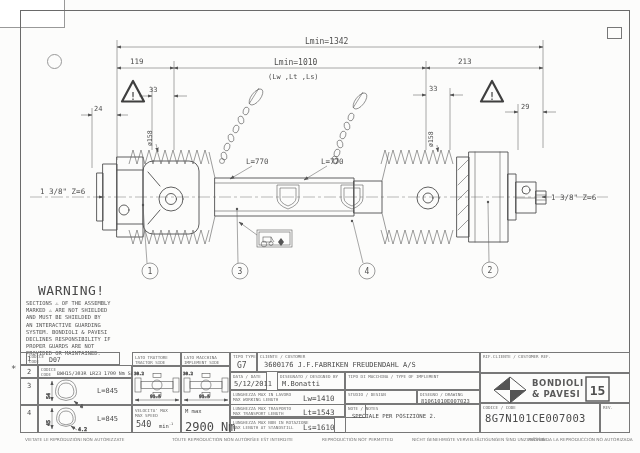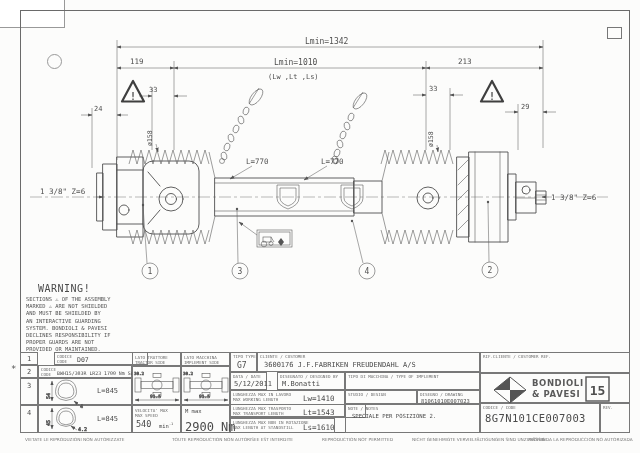--- a/index.html
+++ b/index.html
@@ -15,21 +15,21 @@
   .ln{fill:none;stroke:#4f4f4f;stroke-width:0.9;stroke-linejoin:round;stroke-linecap:round;}
   .lt{fill:none;stroke:#5a5a5a;stroke-width:0.6;}
   .dim{fill:none;stroke:#5f5f5f;stroke-width:0.55;}
   .cl{fill:none;stroke:#8c8c8c;stroke-width:0.6;stroke-dasharray:12 3 3 3;}
   .dt{fill:#4f4f4f;font-family:"DejaVu Sans Mono",monospace;}
   .fillg{fill:#555;stroke:none;}
   .cell{position:absolute;border:0.6px solid #787878;box-sizing:border-box;}
   .h{position:absolute;font-size:4.2px;line-height:1.25;color:#6b6b6b;white-space:nowrap;}
   .v{position:absolute;white-space:nowrap;}
   .warning{position:absolute;left:26px;top:283px;width:118px;}
-  .wtitle{font-size:10px;letter-spacing:0.5px;margin-bottom:2px;color:#4a4a4a;padding-left:12px;}
+  .wtitle{font-size:13px;letter-spacing:0.5px;margin-bottom:2px;color:#4a4a4a;padding-left:12px;}
   .wline{font-size:5.4px;line-height:7.2px;white-space:nowrap;color:#555;
          font-family:"DejaVu Sans Mono","DejaVu Sans",monospace;}
   .notice{position:absolute;top:437px;font-size:4.3px;color:#7a7a7a;white-space:nowrap;
           font-family:"DejaVu Sans",sans-serif;}
   .logotext{position:absolute;left:532px;top:378px;font-size:8.5px;font-weight:bold;
             letter-spacing:0.6px;line-height:11px;color:#5a5a5a;font-family:"DejaVu Sans",sans-serif;}
   .star{position:absolute;left:11px;top:364px;font-size:9px;color:#555;}
   sup{font-size:3.6px;}
 </style>
 </head>
@@ -52,21 +52,21 @@
     <div class="wline">DECLINES RESPONSIBILITY IF</div>
     <div class="wline">PROPER GUARDS ARE NOT</div>
     <div class="wline">PROVIDED OR MAINTAINED.</div>
   </div>
 
   <div class="star">*</div>
 
   <div class="cell" style="left:20px;top:352px;width:18px;height:13px;">
     <div class="v" style="left:6px;top:2px;font-size:7px;">1</div>
   </div>
-  <div class="cell" style="left:54px;top:352px;width:94px;height:13px;">
+  <div class="cell" style="left:26px;top:352px;width:94px;height:13px;">
     <div class="h" style="left:2px;top:1px;">CODICE</div>
     <div class="h" style="left:2px;top:6px;">CODE</div>
     <div class="v" style="left:22px;top:2.5px;font-size:6.5px;">D07</div>
   </div>
 
   <div class="cell" style="left:20px;top:365px;width:18px;height:13px;">
     <div class="v" style="left:6px;top:2px;font-size:7px;">2</div>
   </div>
   <div class="cell" style="left:38px;top:365px;width:94px;height:13px;">
     <div class="h" style="left:2px;top:1px;">CODICE</div>

